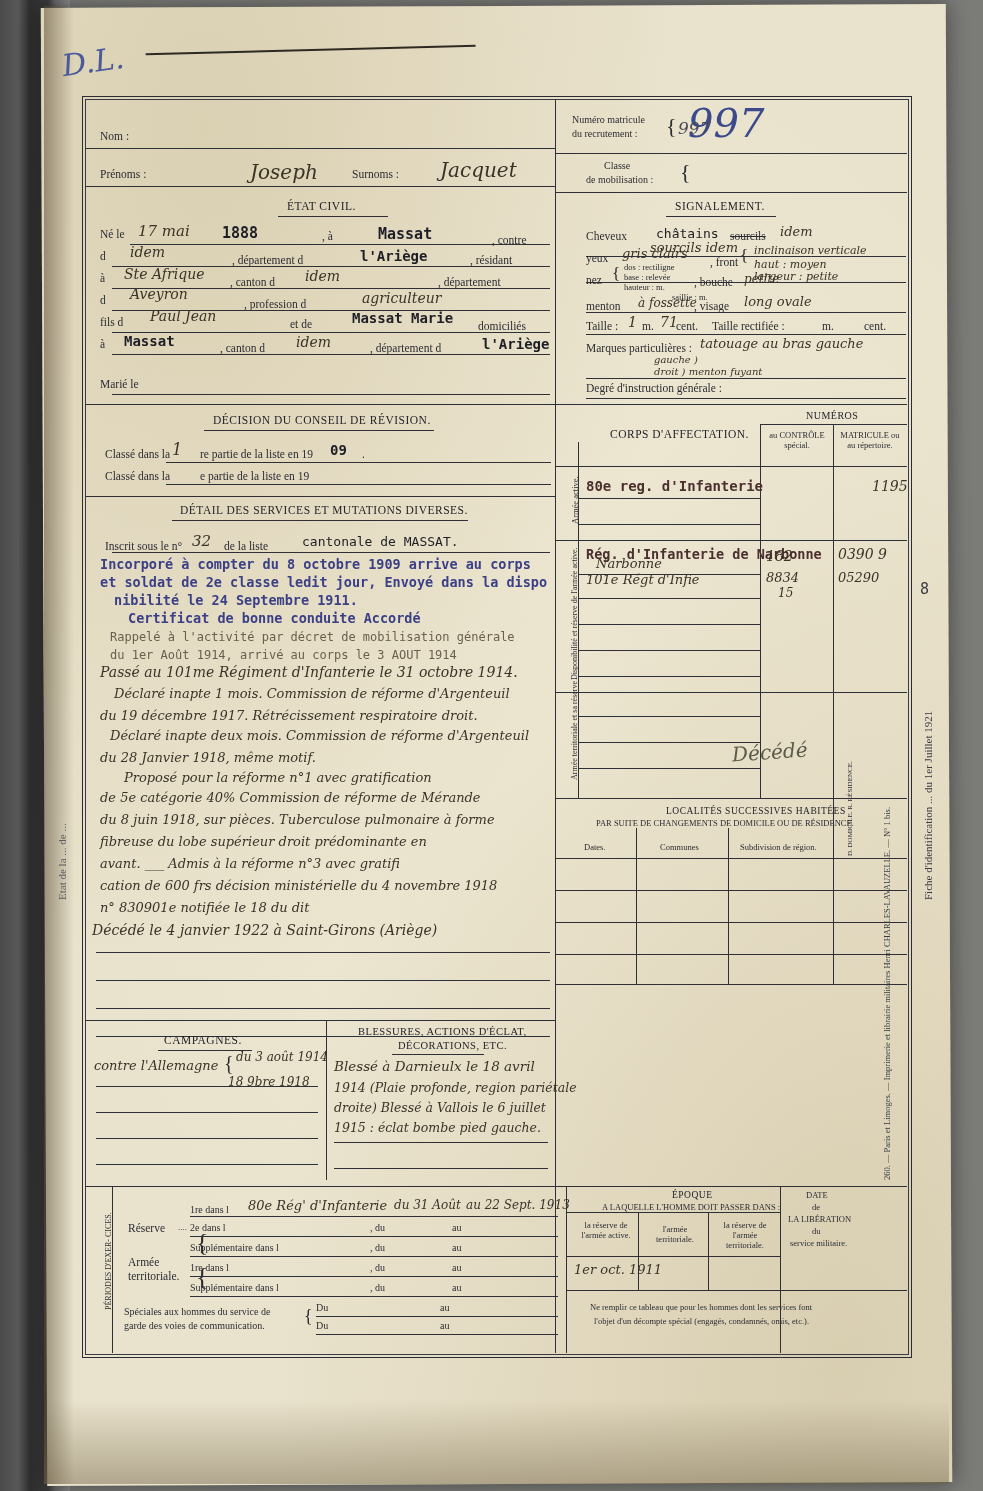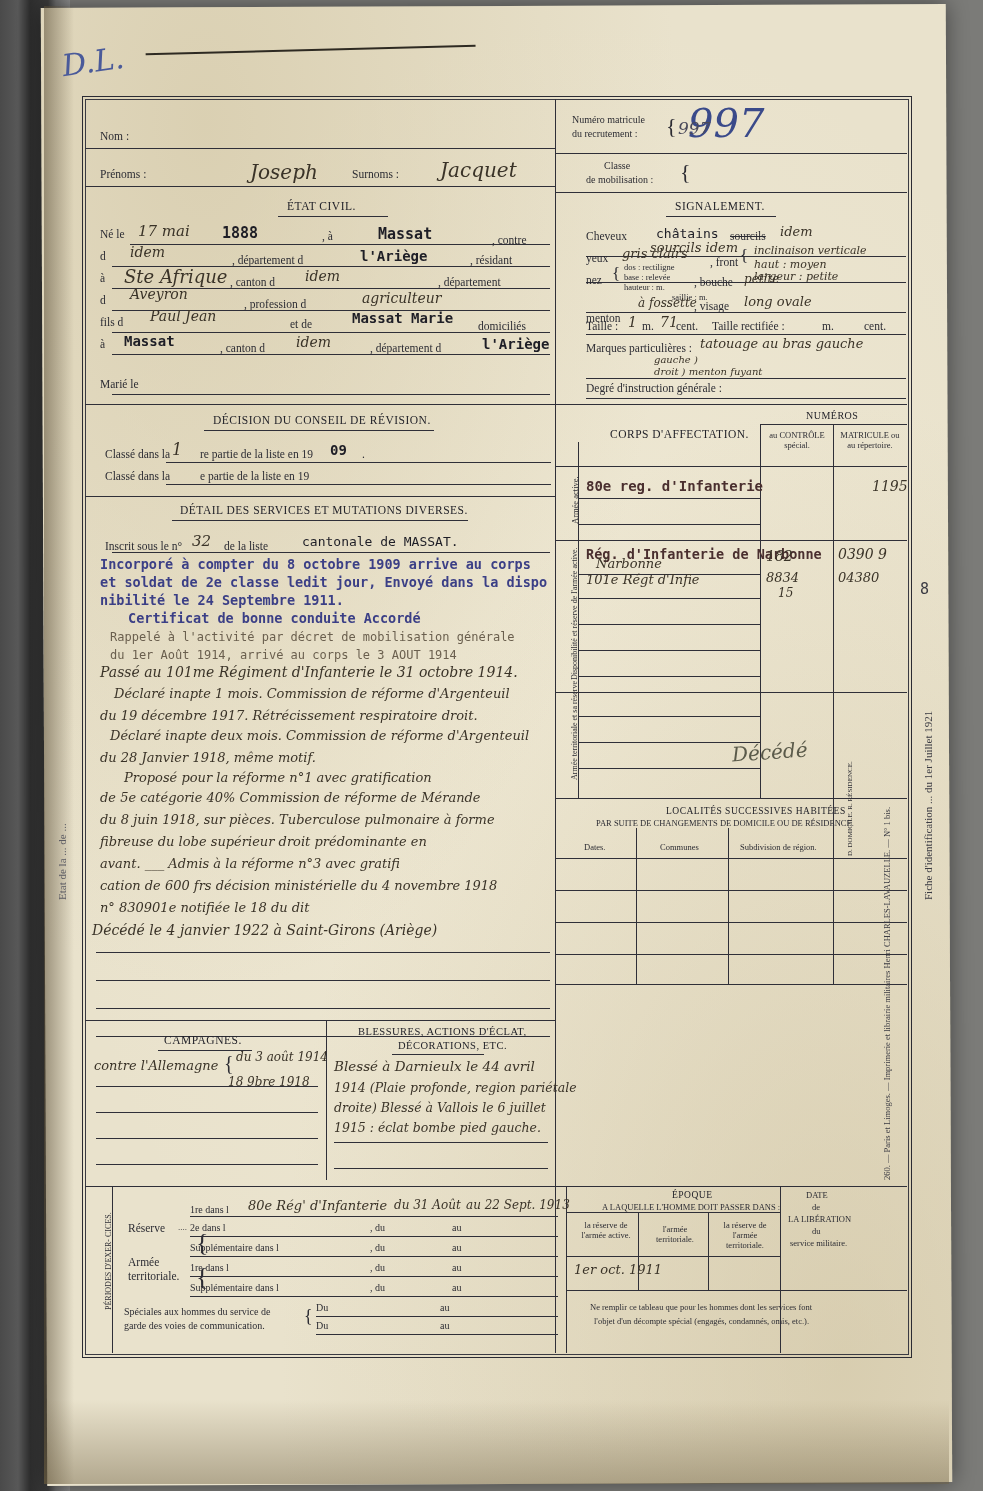--- a/index.html
+++ b/index.html
@@ -116,21 +116,21 @@
   <div class="ln" style="left:130px;top:244px;width:420px;"></div>
 
   <div class="lbl" style="left:100px;top:250px;">d</div>
   <div class="hw" style="left:130px;top:244px;font-size:14px;">idem</div>
   <div class="lbl" style="left:232px;top:254px;">, département d</div>
   <div class="typed b" style="left:360px;top:248px;font-size:14px;">l'Ariège</div>
   <div class="lbl" style="left:470px;top:254px;">, résidant</div>
   <div class="ln" style="left:112px;top:266px;width:438px;"></div>
 
   <div class="lbl" style="left:100px;top:272px;">à</div>
-  <div class="hw" style="left:124px;top:266px;font-size:18px;">Ste Afrique</div>
+  <div class="hw" style="left:124px;top:266px;font-size:14px;">Ste Afrique</div>
   <div class="lbl" style="left:230px;top:276px;">, canton d</div>
   <div class="hw" style="left:305px;top:268px;font-size:14px;">idem</div>
   <div class="lbl" style="left:438px;top:276px;">, département</div>
   <div class="ln" style="left:112px;top:288px;width:438px;"></div>
 
   <div class="lbl" style="left:100px;top:294px;">d</div>
   <div class="hw" style="left:130px;top:286px;font-size:14px;">Aveyron</div>
   <div class="lbl" style="left:244px;top:298px;">, profession d</div>
   <div class="hw" style="left:362px;top:290px;font-size:14px;">agriculteur</div>
   <div class="ln" style="left:112px;top:310px;width:438px;"></div>
@@ -170,21 +170,21 @@
   <div class="ln" style="left:586px;top:282px;width:320px;"></div>
 
   <div class="lbl" style="left:586px;top:274px;">nez</div>
   <div class="lbl" style="left:612px;top:264px;font-size:17px;">{</div>
   <div class="lbl xs" style="left:624px;top:262px;">dos : rectiligne</div>
   <div class="lbl xs" style="left:624px;top:272px;">base : relevée</div>
   <div class="lbl xs" style="left:624px;top:282px;">hauteur : m.</div>
   <div class="lbl xs" style="left:624px;top:292px;margin-left:48px;">saillie : m.</div>
   <div class="lbl" style="left:694px;top:276px;">, bouche</div>
   <div class="hw" style="left:744px;top:272px;font-size:12px;">petite</div>
-  <div class="lbl" style="left:586px;top:300px;margin-top:12px;">menton</div>
+  <div class="lbl" style="left:586px;top:300px;">menton</div>
   <div class="hw" style="left:638px;top:296px;font-size:12px;">à fossette</div>
   <div class="lbl" style="left:694px;top:300px;">, visage</div>
   <div class="hw" style="left:744px;top:294px;font-size:13px;">long ovale</div>
   <div class="ln" style="left:586px;top:312px;width:320px;"></div>
 
   <div class="lbl" style="left:586px;top:320px;">Taille :</div>
   <div class="hw" style="left:628px;top:314px;font-size:14px;">1</div>
   <div class="lbl" style="left:642px;top:320px;">m.</div>
   <div class="hw" style="left:660px;top:314px;font-size:14px;">71</div>
   <div class="lbl" style="left:676px;top:320px;">cent.</div>
@@ -223,21 +223,21 @@
 
   <div class="lbl" style="left:105px;top:540px;">Inscrit sous le n°</div>
   <div class="hw" style="left:192px;top:532px;font-size:15px;">32</div>
   <div class="lbl" style="left:224px;top:540px;">de la liste</div>
   <div class="typed" style="left:302px;top:534px;font-size:13px;">cantonale de MASSAT.</div>
   <div class="ln" style="left:112px;top:552px;width:438px;"></div>
 
   <div id="services-lines">
     <div class="typed blue" style="left:100px;top:556px;font-size:13.5px;">Incorporé à compter du 8 octobre 1909 arrive au corps</div>
     <div class="typed blue" style="left:100px;top:574px;font-size:13.5px;">et soldat de 2e classe ledit jour, Envoyé dans la dispo</div>
-    <div class="typed blue" style="left:100px;top:592px;font-size:13.5px;">nibilité le 24 Septembre 1911.</div>
+    <div class="typed blue" style="left:114px;top:592px;font-size:13.5px;">nibilité le 24 Septembre 1911.</div>
     <div class="typed blue" style="left:128px;top:610px;font-size:13.5px;">Certificat de bonne conduite Accordé</div>
     <div class="typed" style="left:110px;top:630px;font-size:12px;color:#6a5f4e;">Rappelé à l'activité par décret de mobilisation générale</div>
     <div class="typed" style="left:110px;top:648px;font-size:12px;color:#6a5f4e;">du 1er Août 1914, arrivé au corps le 3 AOUT 1914</div>
     <div class="hw" style="left:100px;top:664px;font-size:14px;">Passé au 101me Régiment d'Infanterie le 31 octobre 1914.</div>
     <div class="hw" style="left:114px;top:686px;font-size:13px;">Déclaré inapte 1 mois. Commission de réforme d'Argenteuil</div>
     <div class="hw" style="left:100px;top:708px;font-size:13px;">du 19 décembre 1917. Rétrécissement respiratoire droit.</div>
     <div class="hw" style="left:110px;top:728px;font-size:13px;">Déclaré inapte deux mois. Commission de réforme d'Argenteuil</div>
     <div class="hw" style="left:100px;top:750px;font-size:13px;">du 28 Janvier 1918, même motif.</div>
     <div class="hw" style="left:124px;top:770px;font-size:13px;">Proposé pour la réforme n°1 avec gratification</div>
     <div class="hw" style="left:100px;top:790px;font-size:13px;">de 5e catégorie 40% Commission de réforme de Mérande</div>
@@ -274,21 +274,21 @@
 
   <div class="vert r" style="left:570px;top:680px;font-size:8px;">Disponibilité et réserve de l'armée active.</div>
   <div class="typed b" style="left:586px;top:546px;font-size:13.5px;color:#4a2f2f;">Rég. d'Infanterie de Narbonne</div>
   <div class="hw" style="left:766px;top:548px;font-size:14px;">182</div>
   <div class="hw" style="left:838px;top:546px;font-size:14px;text-align:center;">0390 9</div>
   <div class="ln" style="left:578px;top:574px;width:182px;"></div>
   <div class="hw" style="left:596px;top:556px;font-size:13px;">Narbonne</div>
 
   <div class="hw" style="left:586px;top:572px;font-size:13px;">101e Régt d'Infie</div>
   <div class="hw" style="left:766px;top:570px;font-size:13px;">8834</div>
-  <div class="hw" style="left:838px;top:570px;font-size:13px;">04380</div>
+  <div class="hw" style="left:838px;top:570px;font-size:13px;">05290</div>
   <div class="hw" style="left:778px;top:586px;font-size:12px;">15</div>
   <div class="ln" style="left:578px;top:598px;width:182px;"></div>
   <div class="ln" style="left:578px;top:624px;width:182px;"></div>
   <div class="ln" style="left:578px;top:650px;width:182px;"></div>
   <div class="ln" style="left:578px;top:676px;width:182px;"></div>
   <div class="ln" style="left:556px;top:692px;width:351px;"></div>
 
   <div class="vert r" style="left:570px;top:780px;font-size:8px;">Armée territoriale et sa réserve</div>
   <div class="ln" style="left:578px;top:716px;width:182px;"></div>
   <div class="ln" style="left:578px;top:742px;width:182px;"></div>
@@ -320,21 +320,21 @@
   <div class="hw" style="left:236px;top:1050px;font-size:12px;">du 3 août 1914</div>
   <div class="hw" style="left:228px;top:1068px;font-size:12px;margin-top:7px;">18 9bre 1918</div>
   <div class="ln" style="left:96px;top:1086px;width:222px;"></div>
   <div class="ln" style="left:96px;top:1112px;width:222px;"></div>
   <div class="ln" style="left:96px;top:1138px;width:222px;"></div>
   <div class="ln" style="left:96px;top:1164px;width:222px;"></div>
 
   <div class="hdr" style="left:358px;top:1026px;font-size:10.5px;">BLESSURES, ACTIONS D'ÉCLAT,</div>
   <div class="hdr" style="left:398px;top:1040px;font-size:10.5px;">DÉCORATIONS, ETC.</div>
   <div class="ln" style="left:392px;top:1054px;width:92px;"></div>
-  <div class="hw" style="left:334px;top:1058px;font-size:13.5px;">Blessé à Darnieulx le 44 avril</div>
+  <div class="hw" style="left:334px;top:1058px;font-size:13.5px;">Blessé à Darnieulx le 18 avril</div>
   <div class="hw" style="left:334px;top:1080px;font-size:12.5px;">1914 (Plaie profonde, region pariétale</div>
   <div class="hw" style="left:334px;top:1100px;font-size:12.5px;">droite) Blessé à Vallois le 6 juillet</div>
   <div class="hw" style="left:334px;top:1120px;font-size:12.5px;">1915 : éclat bombe pied gauche.</div>
   <div class="ln" style="left:334px;top:1142px;width:214px;"></div>
   <div class="ln" style="left:334px;top:1168px;width:214px;"></div>
 
   <div class="ln" style="left:85px;top:1186px;width:822px;"></div>
   <div class="vl" style="left:112px;top:1186px;height:167px;"></div>
   <div class="vert r" style="left:104px;top:1310px;font-size:8px;">PÉRIODES D'EXER- CICES.</div>
   <div class="vl" style="left:566px;top:1186px;height:167px;"></div>

